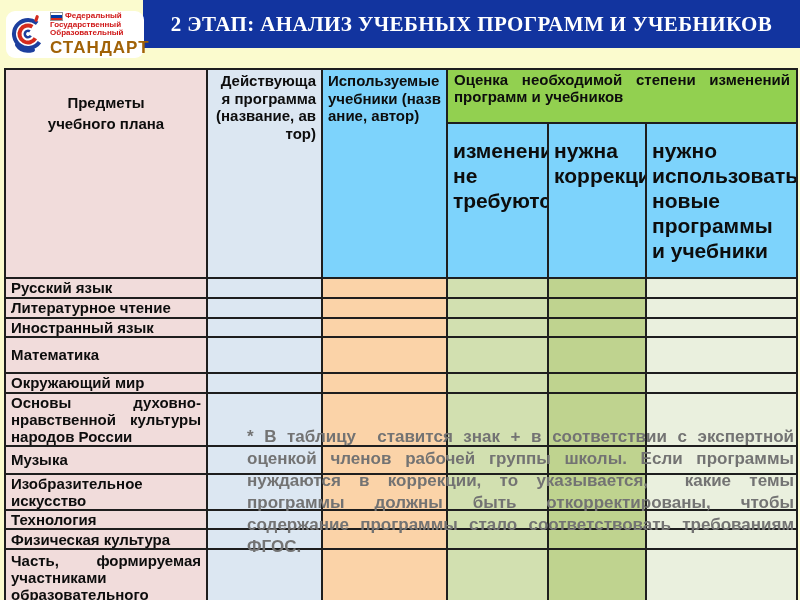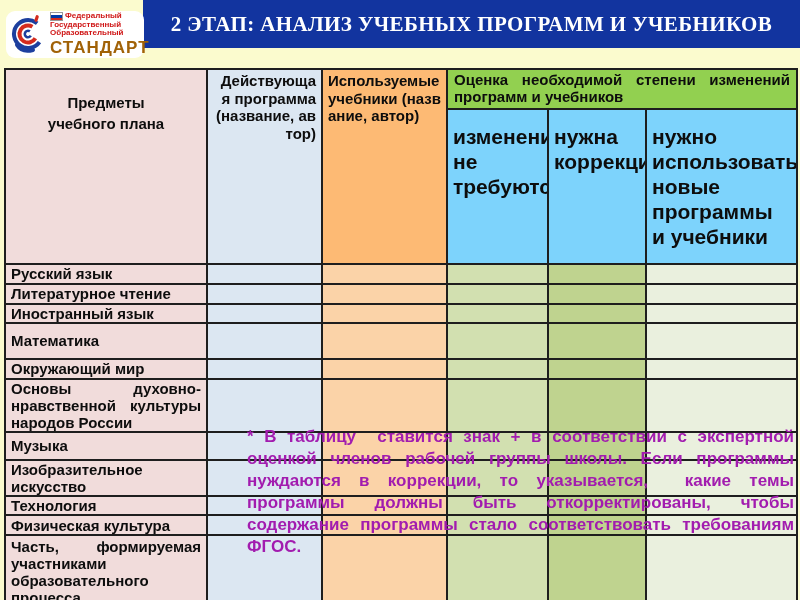--- a/index.html
+++ b/index.html
@@ -22,37 +22,37 @@
   .brand{color:#a16207;font-size:17px;font-weight:bold;letter-spacing:1px;margin-top:1px;white-space:nowrap;}
 
   
   .main-table{position:absolute;left:4px;top:68px;width:792px;border-collapse:collapse;table-layout:fixed;}
   .main-table th,.main-table td{border:2px solid #1e1e1e;font-weight:bold;color:#0d0d0d;
             overflow:hidden;box-sizing:border-box;}
   .h-subjects{background:#f1dcdb;text-align:center;vertical-align:top;padding-top:22px;
             font-size:15px;white-space:pre-line;line-height:1.4;}
   .h-program{background:#dce7f2;vertical-align:top;text-align:right;padding:2px 5px;
             font-size:15px;line-height:1.18;word-break:break-all;}
-  .h-textbooks{background:#fdba74;vertical-align:top;text-align:left;padding:2px 5px;
+  .h-textbooks{background:#7dd3fc;vertical-align:top;text-align:left;padding:2px 5px;
             font-size:15px;line-height:1.18;word-break:break-all;}
-  .h-assess{background:#92d050;text-align:justify;vertical-align:top;padding:1px 6px 2px 6px;
+  .h-assess{background:#92d050;text-align:justify;vertical-align:top;padding:1px 6px 16px 6px;
             font-size:15px;line-height:1.15;}
   .h-sub{background:#7dd3fc;vertical-align:top;text-align:left;padding:14px 5px;
             font-size:21px;line-height:1.2;}
   .h-sub.justify{text-align:justify;}
   td.subject{background:#f1dcdb;font-size:15px;padding:0 5px;text-align:justify;
             line-height:1.14;vertical-align:middle;}
   td.c-blue{background:#dce7f2;}
   td.c-peach{background:#fbd3a8;}
   td.c-ga{background:#d2e0b0;}
   td.c-gb{background:#bfd38f;}
   td.c-gc{background:#eaf0de;}
 
   
-  .annotation{position:absolute;left:247px;top:426px;width:547px;color:#a21caf;
+  .annotation{position:absolute;left:247px;top:426px;width:547px;color:#737373;
             font-weight:bold;font-size:17px;line-height:22px;text-align:justify;
             white-space:pre-wrap;}
 </style>
 </head>
 <body>
 
 <div class="slide">
 
   <div class="banner">
     <div class="banner-title">2 ЭТАП: АНАЛИЗ УЧЕБНЫХ ПРОГРАММ И УЧЕБНИКОВ</div>

